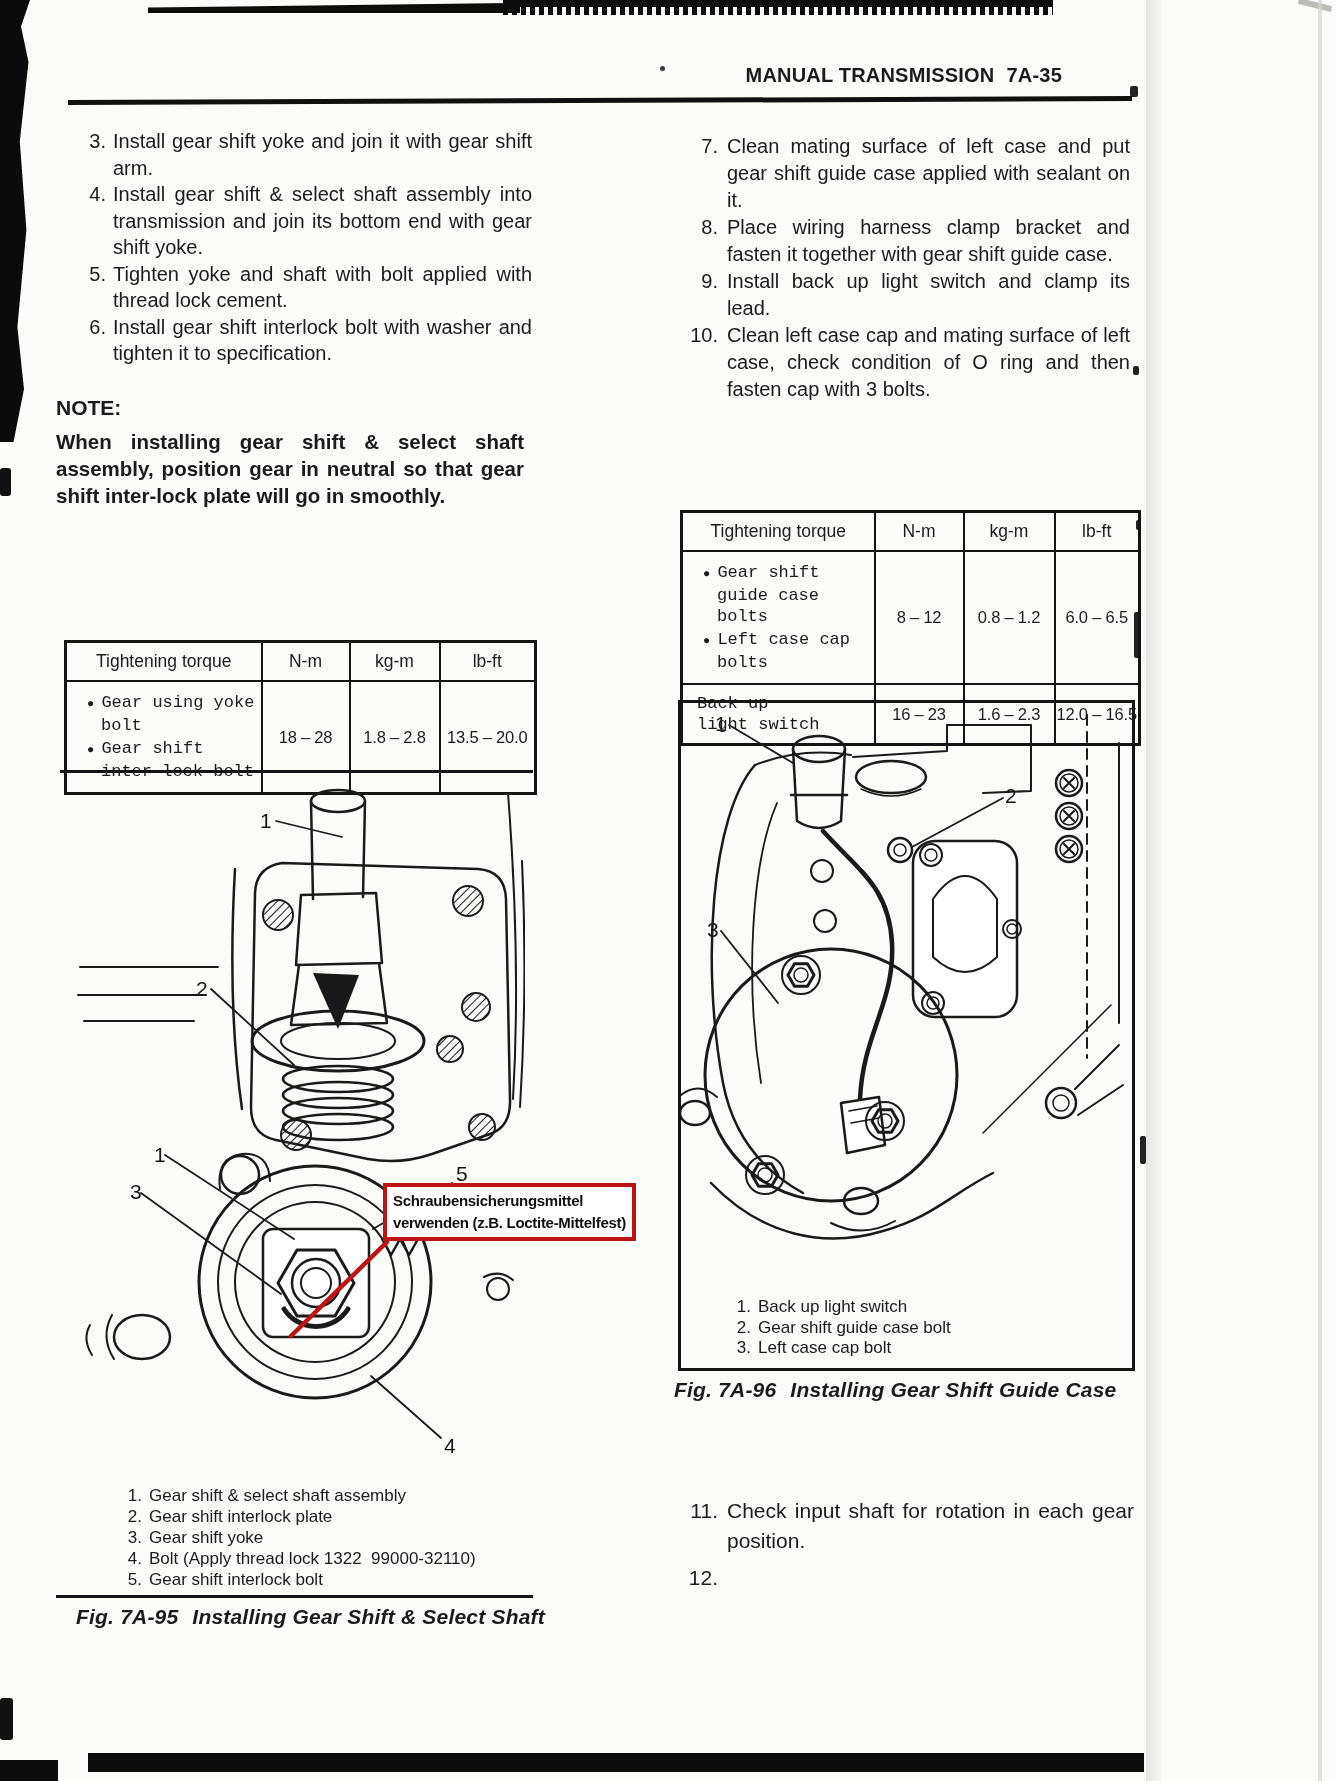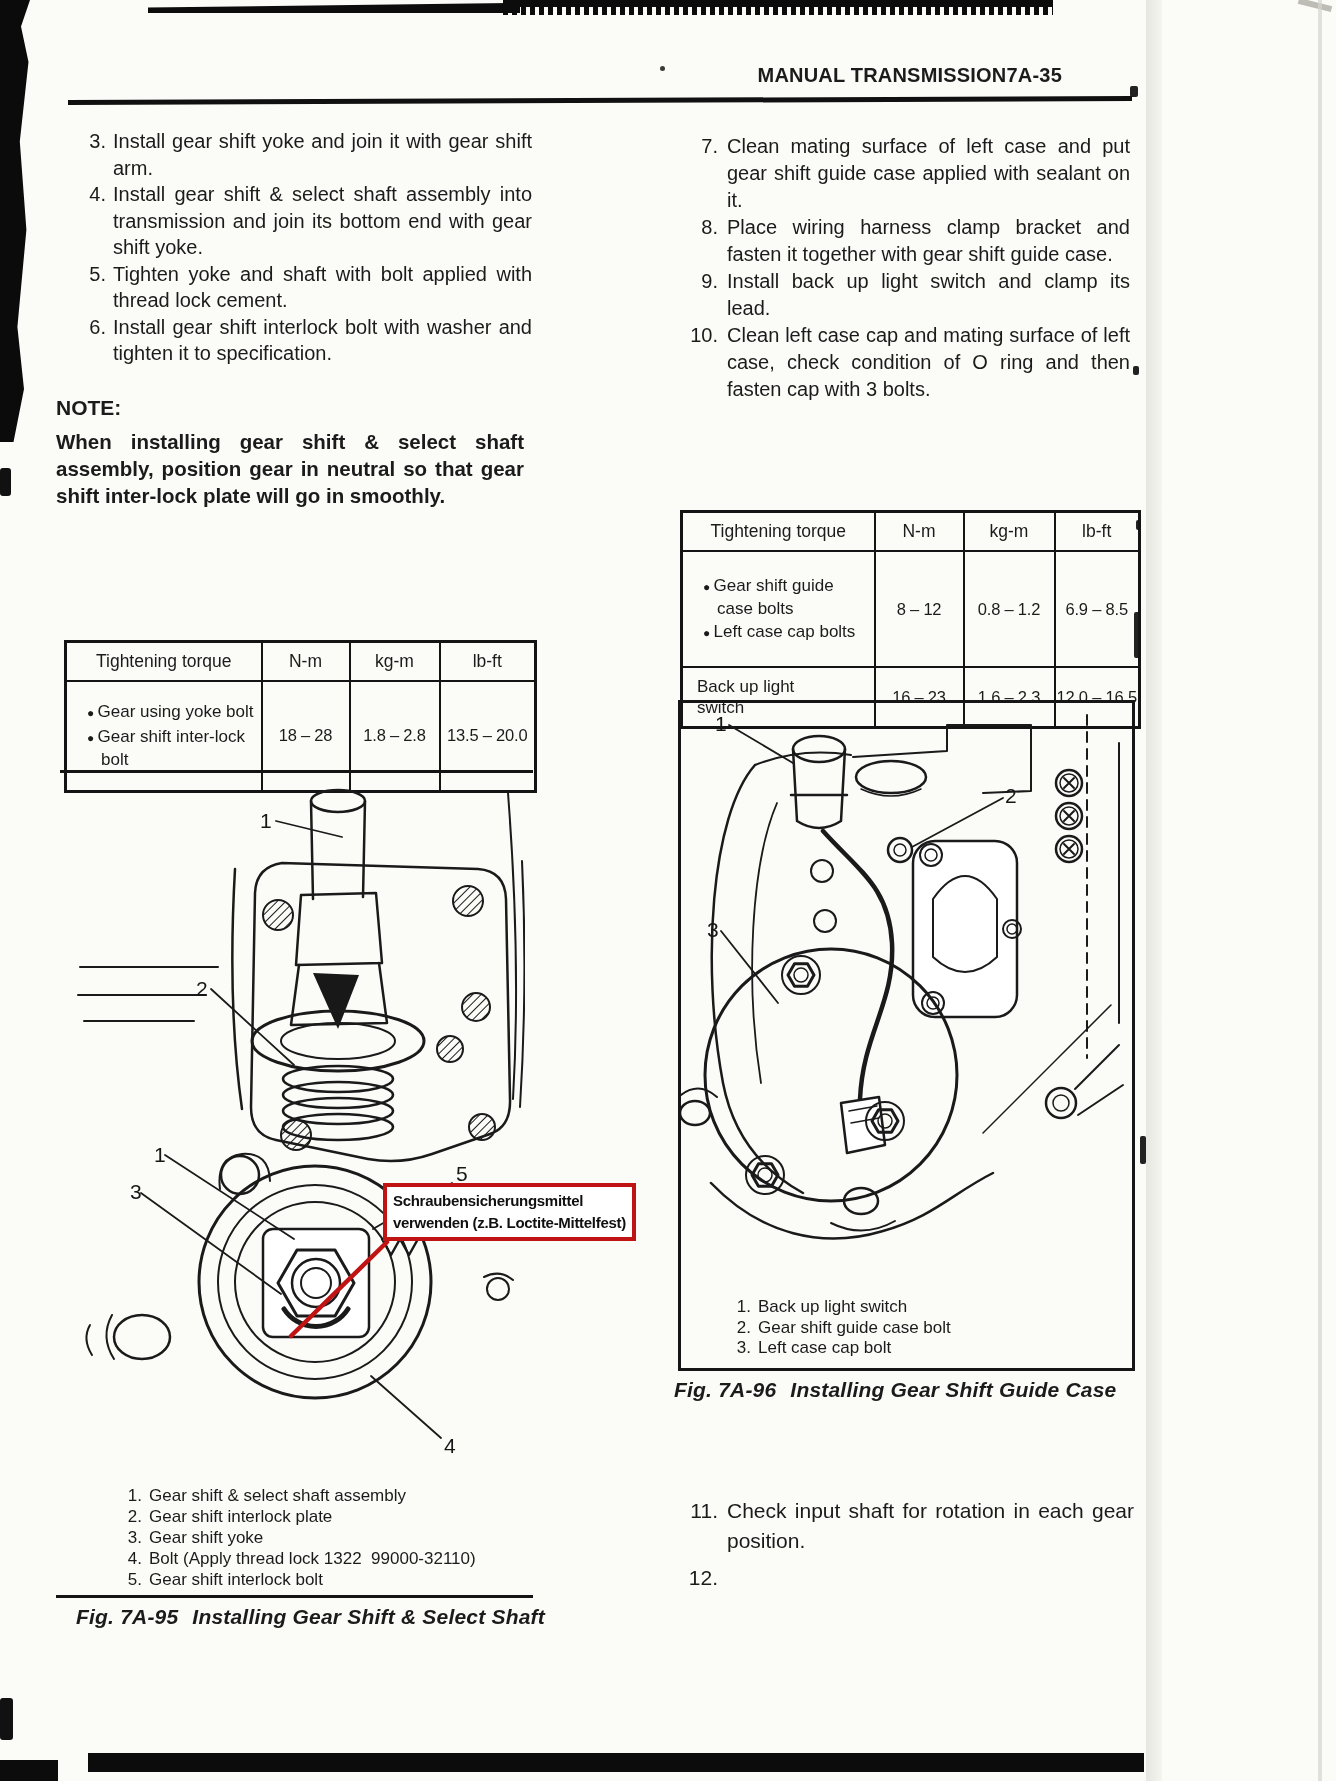--- a/index.html
+++ b/index.html
@@ -20,21 +20,21 @@
   .gray-band{left:1146px;top:0;width:16px;height:1781px;
     background:linear-gradient(90deg,#e3e3dd,#f4f4ef);opacity:.85;}
   .gray-line{left:1318px;top:0;width:4px;height:1781px;background:#d6d6cf;opacity:.7;}
   .mark{background:#222;border-radius:2px;}
   .bottombar{left:88px;top:1753px;width:1056px;height:19px;background:#0c0c0c;}
   .bottombar-stub{left:0;top:1760px;width:58px;height:21px;background:#0c0c0c;}
   .dot{width:5px;height:5px;border-radius:50%;background:#3a3a3a;}
   
   .hdr{left:700px;top:64px;width:362px;text-align:right;font-weight:700;font-size:20px;
        letter-spacing:.2px;white-space:nowrap;}
-  .hdr .pgnum{}
+  .hdr .pgnum{margin-left:12px;}
   .hdr-rule{left:68px;top:98px;width:1064px;height:5px;background:#101010;transform:rotate(-.22deg);}
   
   .steps{display:block;}
   .step{display:flex;text-align:justify;}
   .step .num{text-align:right;font-weight:400;}
   .step .txt{flex:1;}
   .steps-left{left:72px;top:128px;width:460px;font-size:20px;line-height:26.5px;}
   .steps-left .num{flex:0 0 34px;padding-right:7px;}
   .steps-right{left:590px;top:133px;width:540px;font-size:20px;line-height:27px;}
   .steps-right .num{flex:0 0 128px;padding-right:9px;}
@@ -43,21 +43,21 @@
   .steps-after .step{margin-bottom:7px;}
   
   .note{left:56px;top:396px;width:468px;}
   .note .nlabel{font-weight:700;font-size:21px;margin-bottom:8px;}
   .note .ntext{font-weight:700;font-size:20.5px;line-height:27px;text-align:justify;}
   
   table.tq{border-collapse:collapse;table-layout:fixed;background:transparent;margin-top:48px;}
   table.tq th,table.tq td{border:2px solid #141414;vertical-align:middle;}
   table.tq{border:3px solid #141414;}
   table.tq th{font-weight:400;text-align:center;font-size:17.5px;padding:8px 2px;}
-  td.t-label{padding:8px 4px 8px 12px;font-size:17px;line-height:21px;}
+  td.t-label{padding:8px 4px 8px 12px;font-size:17px;line-height:21px;font-family:Liberation Mono, monospace;}
   td.t-val{text-align:center;font-size:16.5px;letter-spacing:-.2px;white-space:nowrap;}
   .bullet-item{padding-left:22px;text-indent:-14px;margin:2px 0;max-width:176px;}
   .bullet-item::before{content:"\25CF\00a0";font-size:12px;}
   .plain-item{padding-left:2px;max-width:132px;}
   .tbl-left{left:64px;top:592px;}
   .tbl-right{left:680px;top:462px;}
   
   .fig95{left:60px;top:770px;width:473px;border-top:3px solid #141414;}
   .fig95 .art{left:10px;top:4px;}
   .fig-legend{font-size:17px;line-height:21px;}
@@ -188,21 +188,21 @@
     <th>kg-m</th>
     <th>lb-ft</th>
   </tr>
   <tr style="height:116px;">
     <td class="t-label">
       <div class="bullet-item">Gear shift guide case bolts</div>
       <div class="bullet-item">Left case cap bolts</div>
     </td>
     <td class="t-val">8 – 12</td>
     <td class="t-val">0.8 – 1.2</td>
-    <td class="t-val">6.9 – 8.5</td>
+    <td class="t-val">6.0 – 6.5</td>
   </tr>
   <tr style="height:56px;">
     <td class="t-label">
       <div class="plain-item">Back up light switch</div>
     </td>
     <td class="t-val">16 – 23</td>
     <td class="t-val">1.6 – 2.3</td>
     <td class="t-val">12.0 – 16.5</td>
   </tr>
 </tbody>

